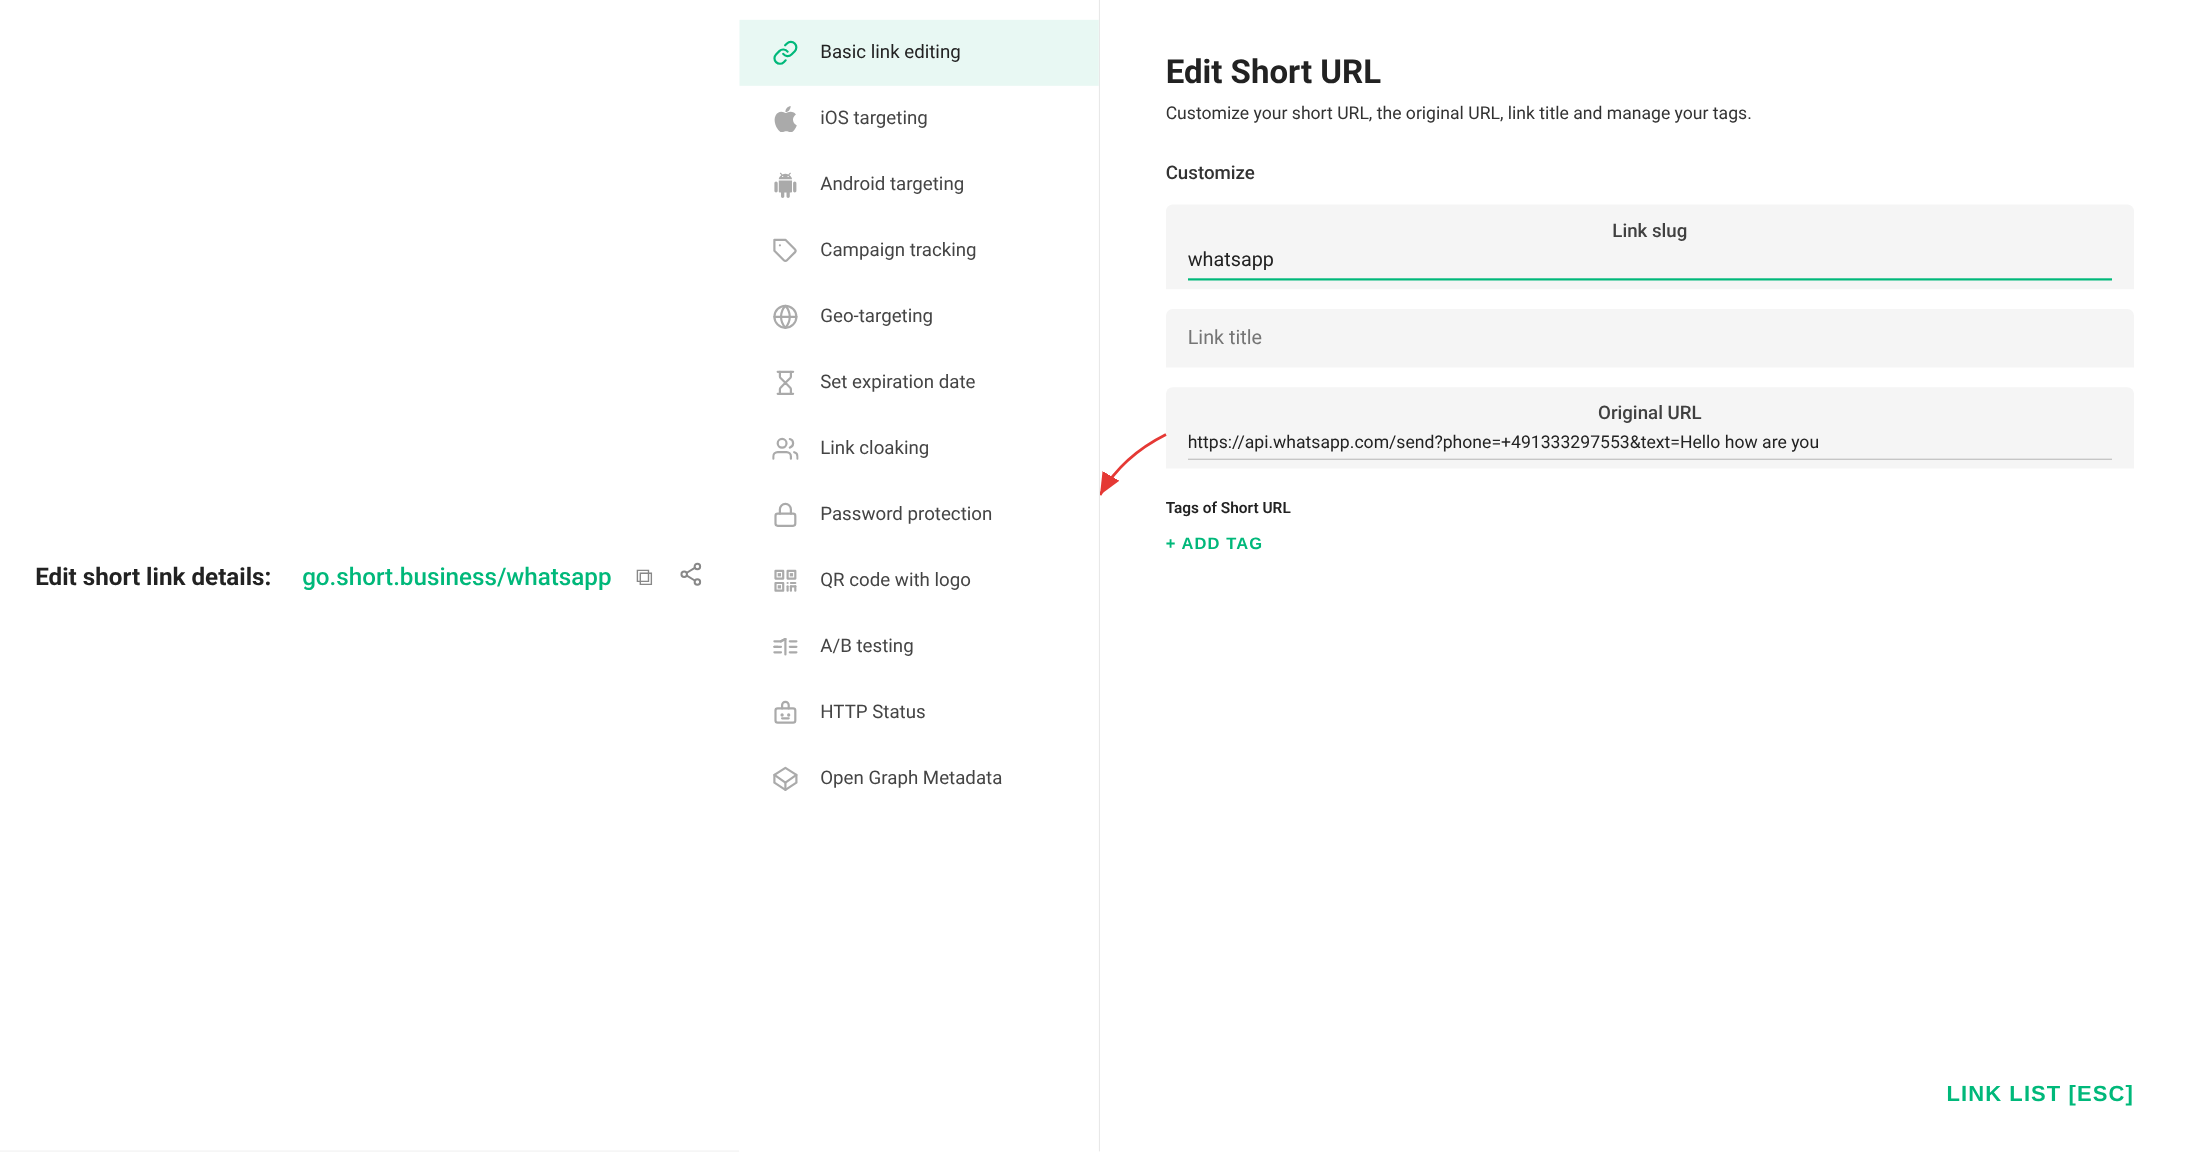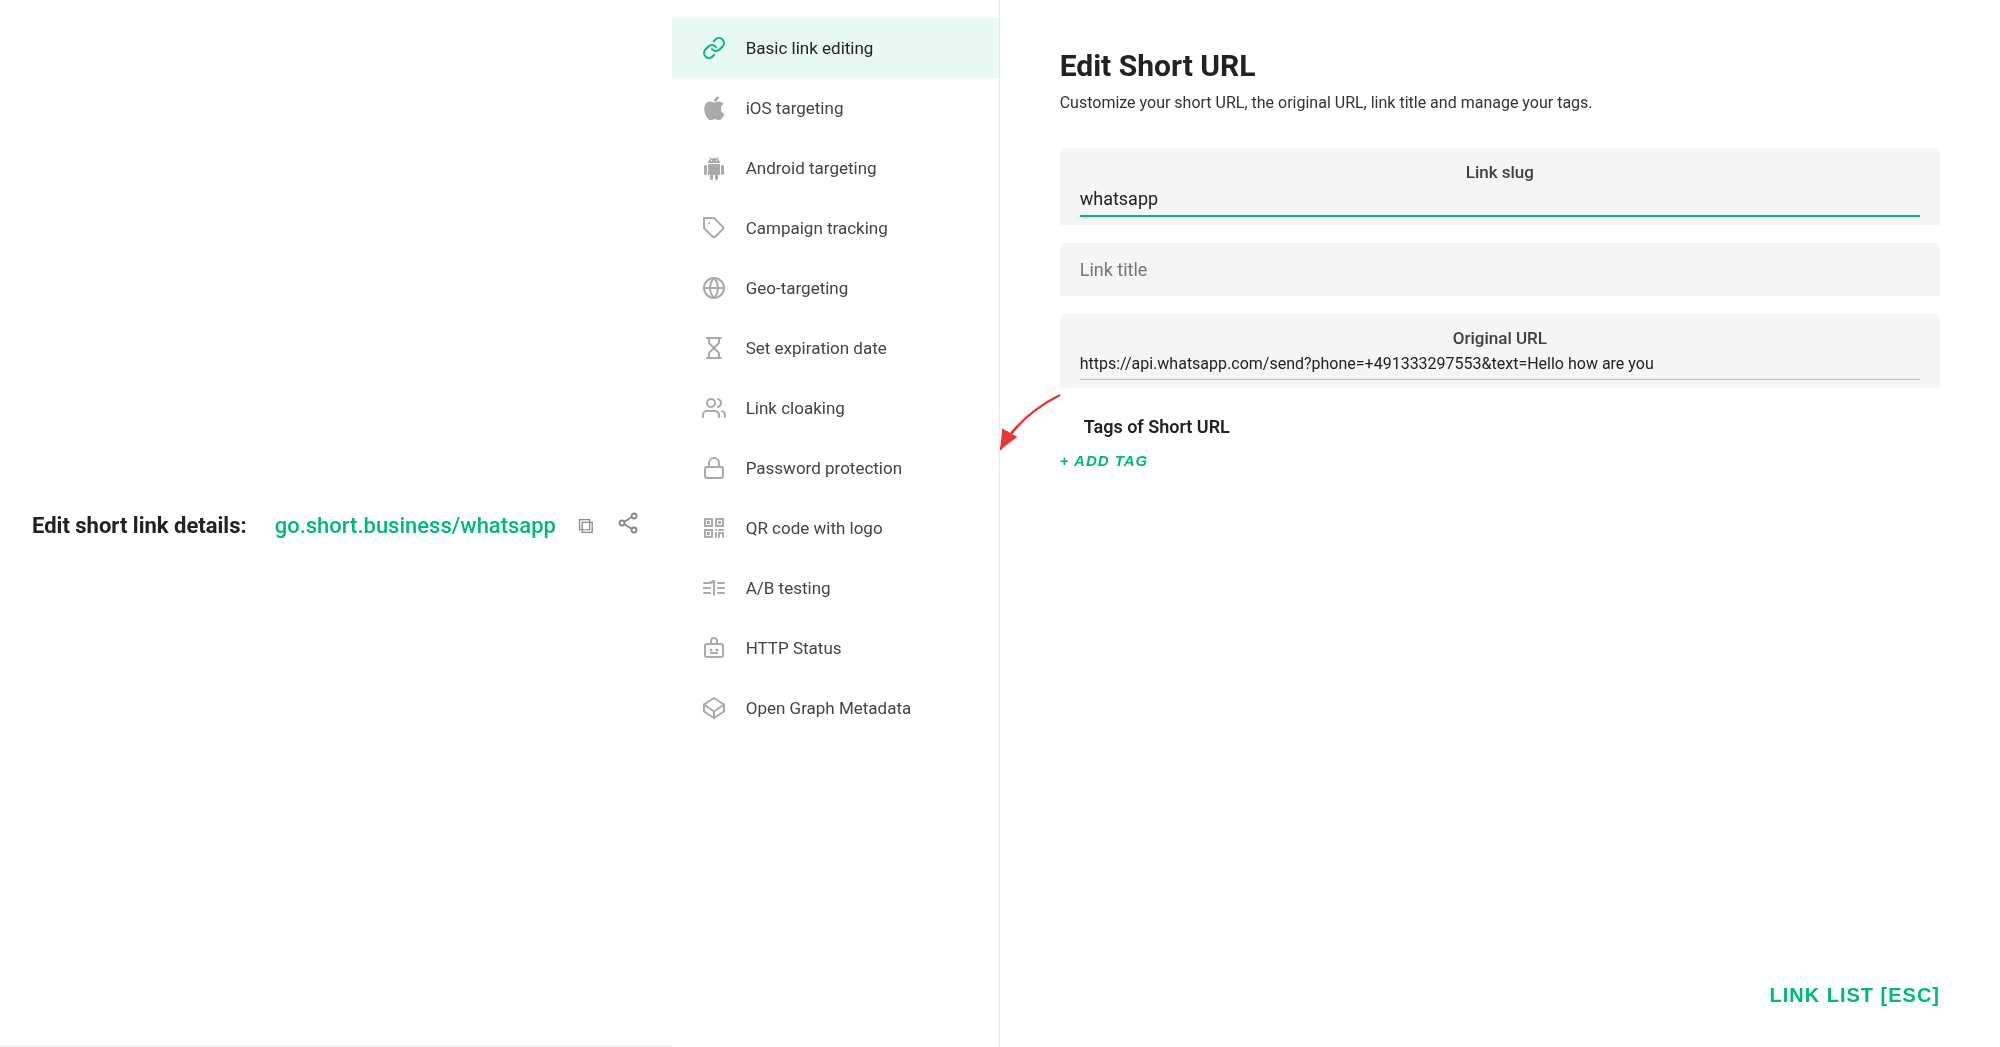--- a/index.html
+++ b/index.html
@@ -159,40 +159,38 @@
       font-size: 18px;
       color: #aaa;
       outline: none;
       padding: 2px 0 6px 0;
       font-family: inherit;
     }
     .tags-section {
       margin-top: 28px;
     }
     .tags-title {
-      font-size: 18px;
+      font-size: 14px;
       font-weight: 600;
       color: #222;
       margin-bottom: 14px;
-      margin-left: 24px;
     }
     .add-tag-btn {
       display: inline-flex;
       align-items: center;
       gap: 6px;
       color: #00b87a;
       font-size: 15px;
       font-weight: 700;
       letter-spacing: 1px;
       cursor: pointer;
       background: none;
       border: none;
       text-transform: uppercase;
       padding: 0;
-      font-style: italic;
     }
     .link-list-btn {
       position: absolute;
       right: 60px;
       bottom: 40px;
       color: #00b87a;
       font-size: 20px;
       font-weight: 700;
       letter-spacing: 1px;
       cursor: pointer;
@@ -382,20 +380,21 @@
         <span class="label">Open Graph Metadata</span>
       </div>
 
     </nav>
 
     <div class="content-area content-relative">
 
       <h1 class="content-title">Edit Short URL</h1>
       <p class="content-subtitle">Customize your short URL, the original URL, link title and manage your tags.</p>
 
+      <div class="section-label">Customize</div>
 
       <div class="form-group">
         <div class="field-label">Link slug</div>
         <input type="text" value="whatsapp" style="">
         <div class="underline"></div>
       </div>
 
       <div class="form-group-plain">
         <input type="text" placeholder="Link title" style="">
         <div class="underline-gray"></div>

